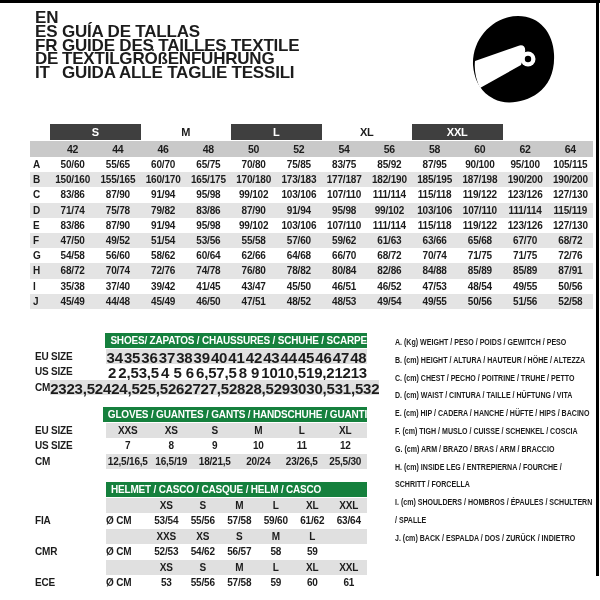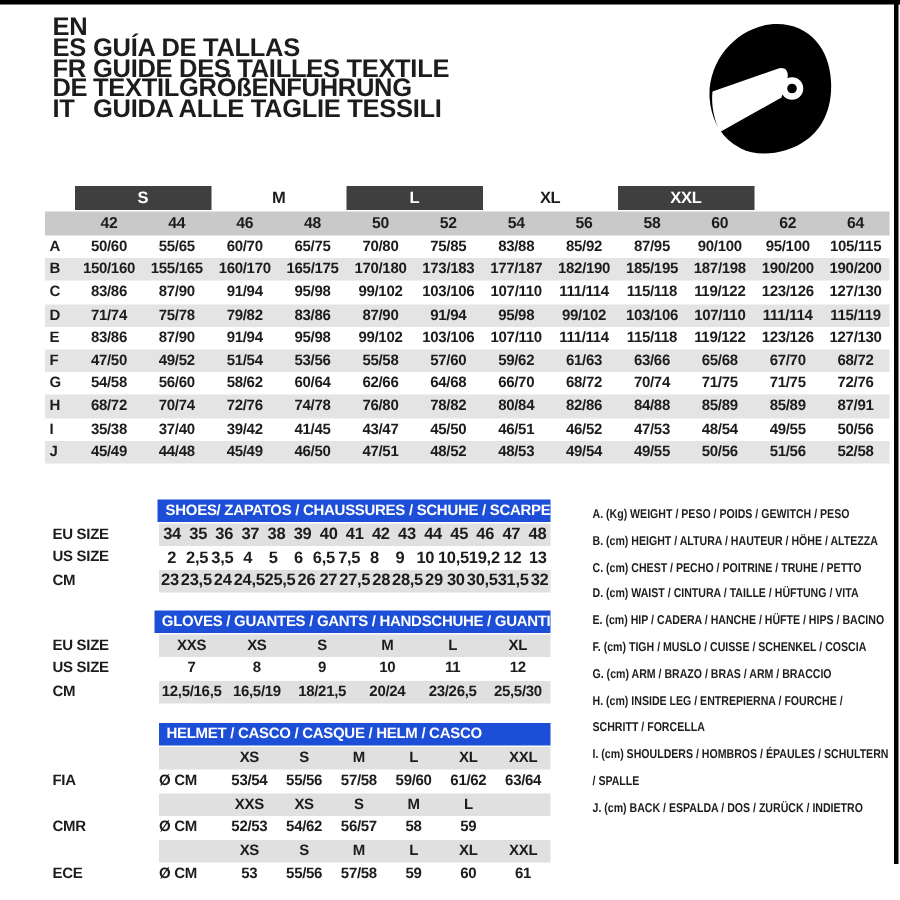--- a/index.html
+++ b/index.html
@@ -30,24 +30,24 @@
   .tbody .data-row:nth-of-type(even){background:#e4e4e4;}
   .vals{display:contents;}
 
   
   .btable{position:absolute;left:35px;width:332px;font-weight:bold;font-size:10px;display:flex;flex-direction:column;gap:0.5px;}
   .shoes{top:333px;}
   .gloves{top:407px;}
   .helmet-t{top:482px;}
   .brow{display:flex;height:15px;align-items:center;}
   .blabel{width:71px;white-space:nowrap;}
-  .bheader{flex:1;background:#1d4ed8;color:#fff;height:15px;line-height:15px;padding-left:5px;white-space:nowrap;}
+  .bheader{flex:1;background:#15803d;color:#fff;height:15px;line-height:15px;padding-left:5px;white-space:nowrap;}
   .bdata{flex:1;display:grid;height:100%;align-items:center;}
   .gray{background:#e0e0e0;}
-  .cols15{grid-template-columns:repeat(15,1fr);font-size:11px;}
+  .cols15{grid-template-columns:repeat(15,1fr);font-size:15px;}
   .cols6{grid-template-columns:repeat(6,1fr);}
   .hcols{grid-template-columns:42px repeat(6,1fr);}
   .bcell{text-align:center;white-space:nowrap;}
   .unit{text-align:left;}
   .standards{display:contents;}
 
   
   .legend{position:absolute;left:395px;top:334px;width:200px;}
   .legend-inner{width:240px;transform:scaleX(0.83);transform-origin:0 0;font-size:8.5px;font-weight:bold;line-height:17.8px;letter-spacing:0;}
   .legend-item{white-space:normal;}
@@ -144,21 +144,21 @@
               <div class="cell">55/65</div>
             
               <div class="cell">60/70</div>
             
               <div class="cell">65/75</div>
             
               <div class="cell">70/80</div>
             
               <div class="cell">75/85</div>
             
-              <div class="cell">83/88</div>
+              <div class="cell">83/75</div>
             
               <div class="cell">85/92</div>
             
               <div class="cell">87/95</div>
             
               <div class="cell">90/100</div>
             
               <div class="cell">95/100</div>
             
               <div class="cell">105/115</div>

